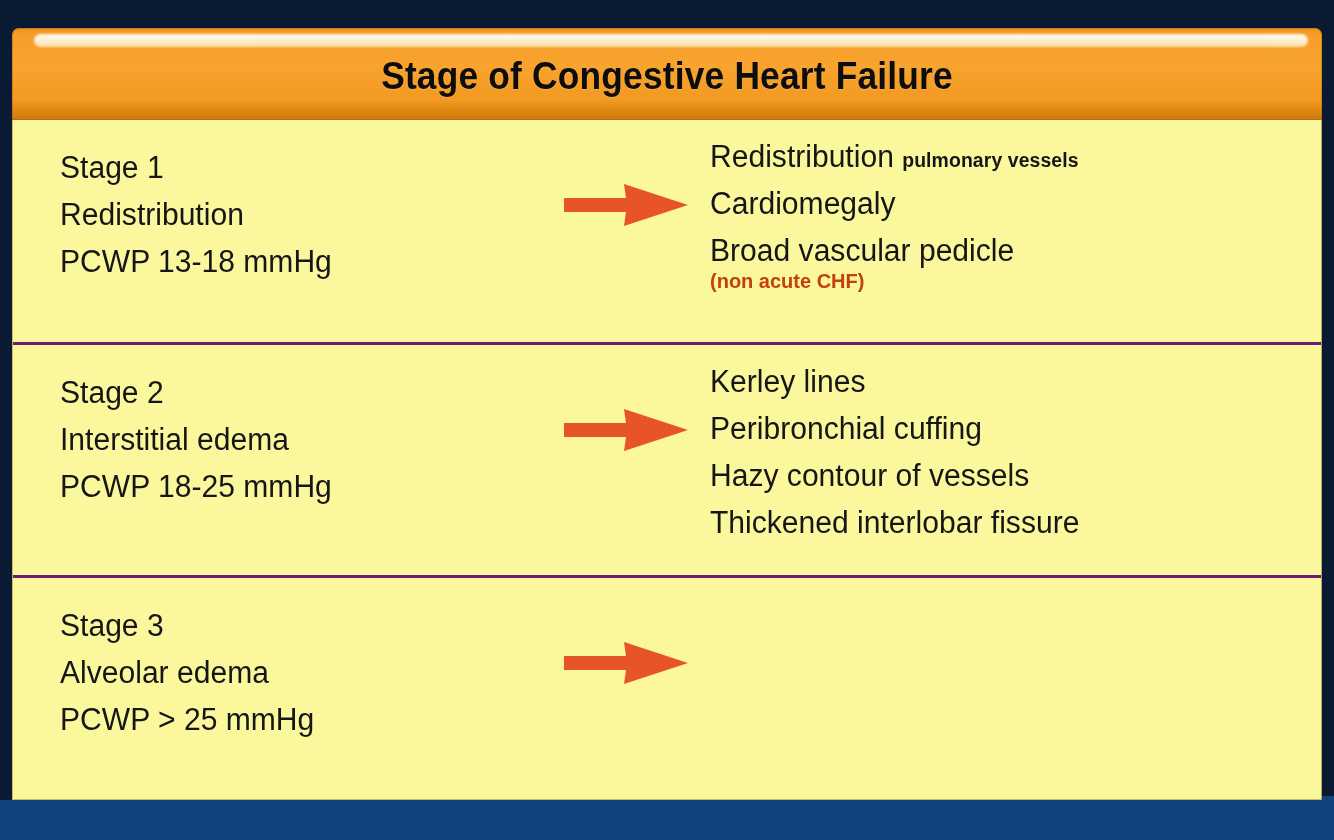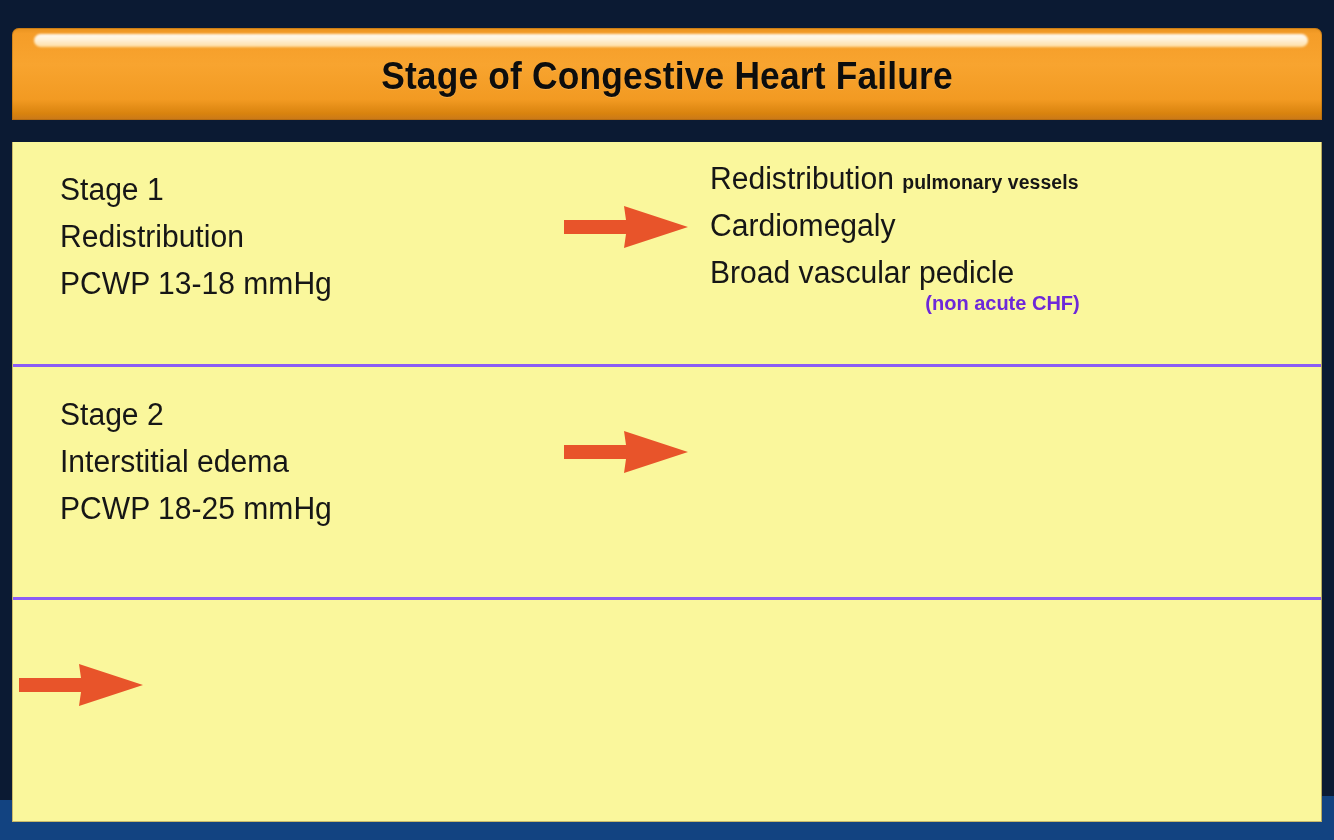--- a/index.html
+++ b/index.html
@@ -65,31 +65,30 @@
   
   #body-panel{
     position:relative;
     height:680px;
     background:#faf79c;
     border-left:1px solid #c9b96a;
     border-right:1px solid #b8a85e;
     border-bottom:1px solid #c9b96a;
     box-sizing:border-box;
     overflow:hidden;
-    margin-top:22px;
   }
 
   .stage-row{
     position:relative;
     display:flex;
     align-items:flex-start;
     box-sizing:border-box;
   }
   .stage-row + .stage-row{
-    border-top:3px solid #8b5cf6;
+    border-top:3px solid #701a75;
   }
   #row-1{height:222px;}
   #row-2{height:233px;}
   #row-3{height:222px;}
 
   .col-left{
     width:545px;
     padding-left:47px;
     padding-top:24px;
     box-sizing:border-box;
@@ -115,24 +114,24 @@
     font-family:"Liberation Sans","DejaVu Sans",sans-serif;
     transform:scaleX(.97);
     transform-origin:left center;
   }
   .line .sub{
     font-size:20px;
     font-weight:600;
     letter-spacing:.1px;
   }
   .paren-note{
-    color:#6d28d9;
+    color:#c2410c;
     font-size:20px;
     font-weight:600;
-    text-align:center;
+    text-align:left;
     padding-right:16px;
     margin-top:-4px;
     white-space:nowrap;
   }
 
   
   .arrow{
     position:absolute;
     left:6px;
     width:124px;height:46px;
@@ -184,23 +183,34 @@
         <div class="line">Interstitial edema</div>
         <div class="line">PCWP 18-25 mmHg</div>
       </div>
 
       <div class="col-arrow">
         <svg class="arrow" id="arrow-2" viewBox="0 0 124 46">
           <path d="M0,16 L62,16 L60,2 L124,23 L60,44 L62,30 L0,30 Z" fill="#e8542a"></path>
         </svg>
       </div>
 
+      <div class="col-right">
+        <div class="line">Kerley lines</div>
+        <div class="line">Peribronchial cuffing</div>
+        <div class="line">Hazy contour of vessels</div>
+        <div class="line">Thickened interlobar fissure</div>
+      </div>
     </div>
 
     <div class="stage-row" id="row-3">
+      <div class="col-left">
+        <div class="line">Stage 3</div>
+        <div class="line">Alveolar edema</div>
+        <div class="line">PCWP &gt; 25 mmHg</div>
+      </div>
 
       <div class="col-arrow">
         <svg class="arrow" id="arrow-3" viewBox="0 0 124 46">
           <path d="M0,16 L62,16 L60,2 L124,23 L60,44 L62,30 L0,30 Z" fill="#e8542a"></path>
         </svg>
       </div>
 
     </div>
 
   </div>

